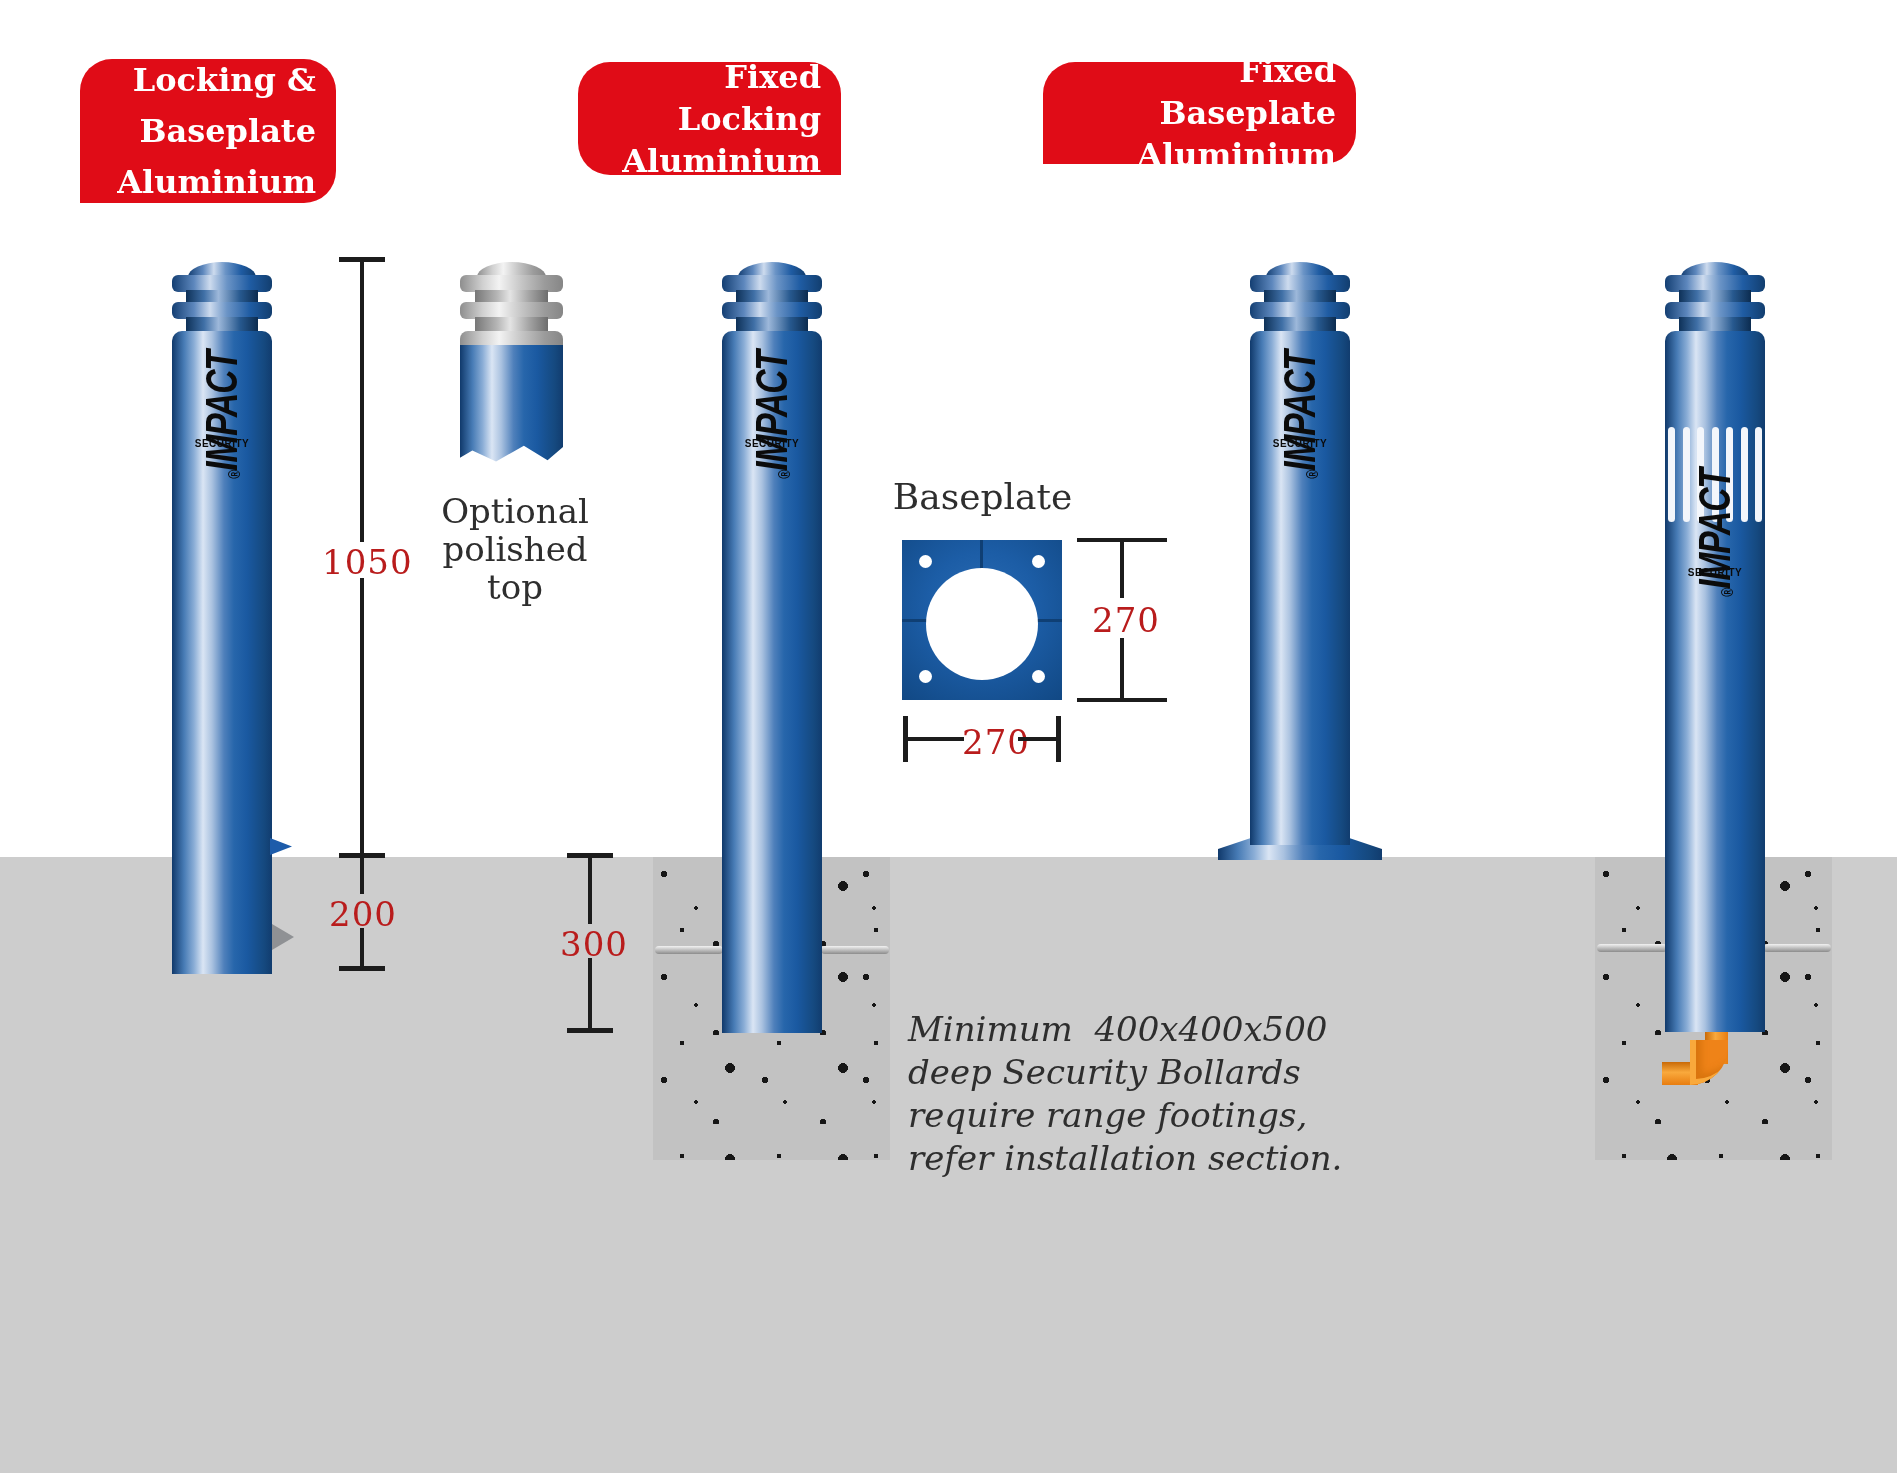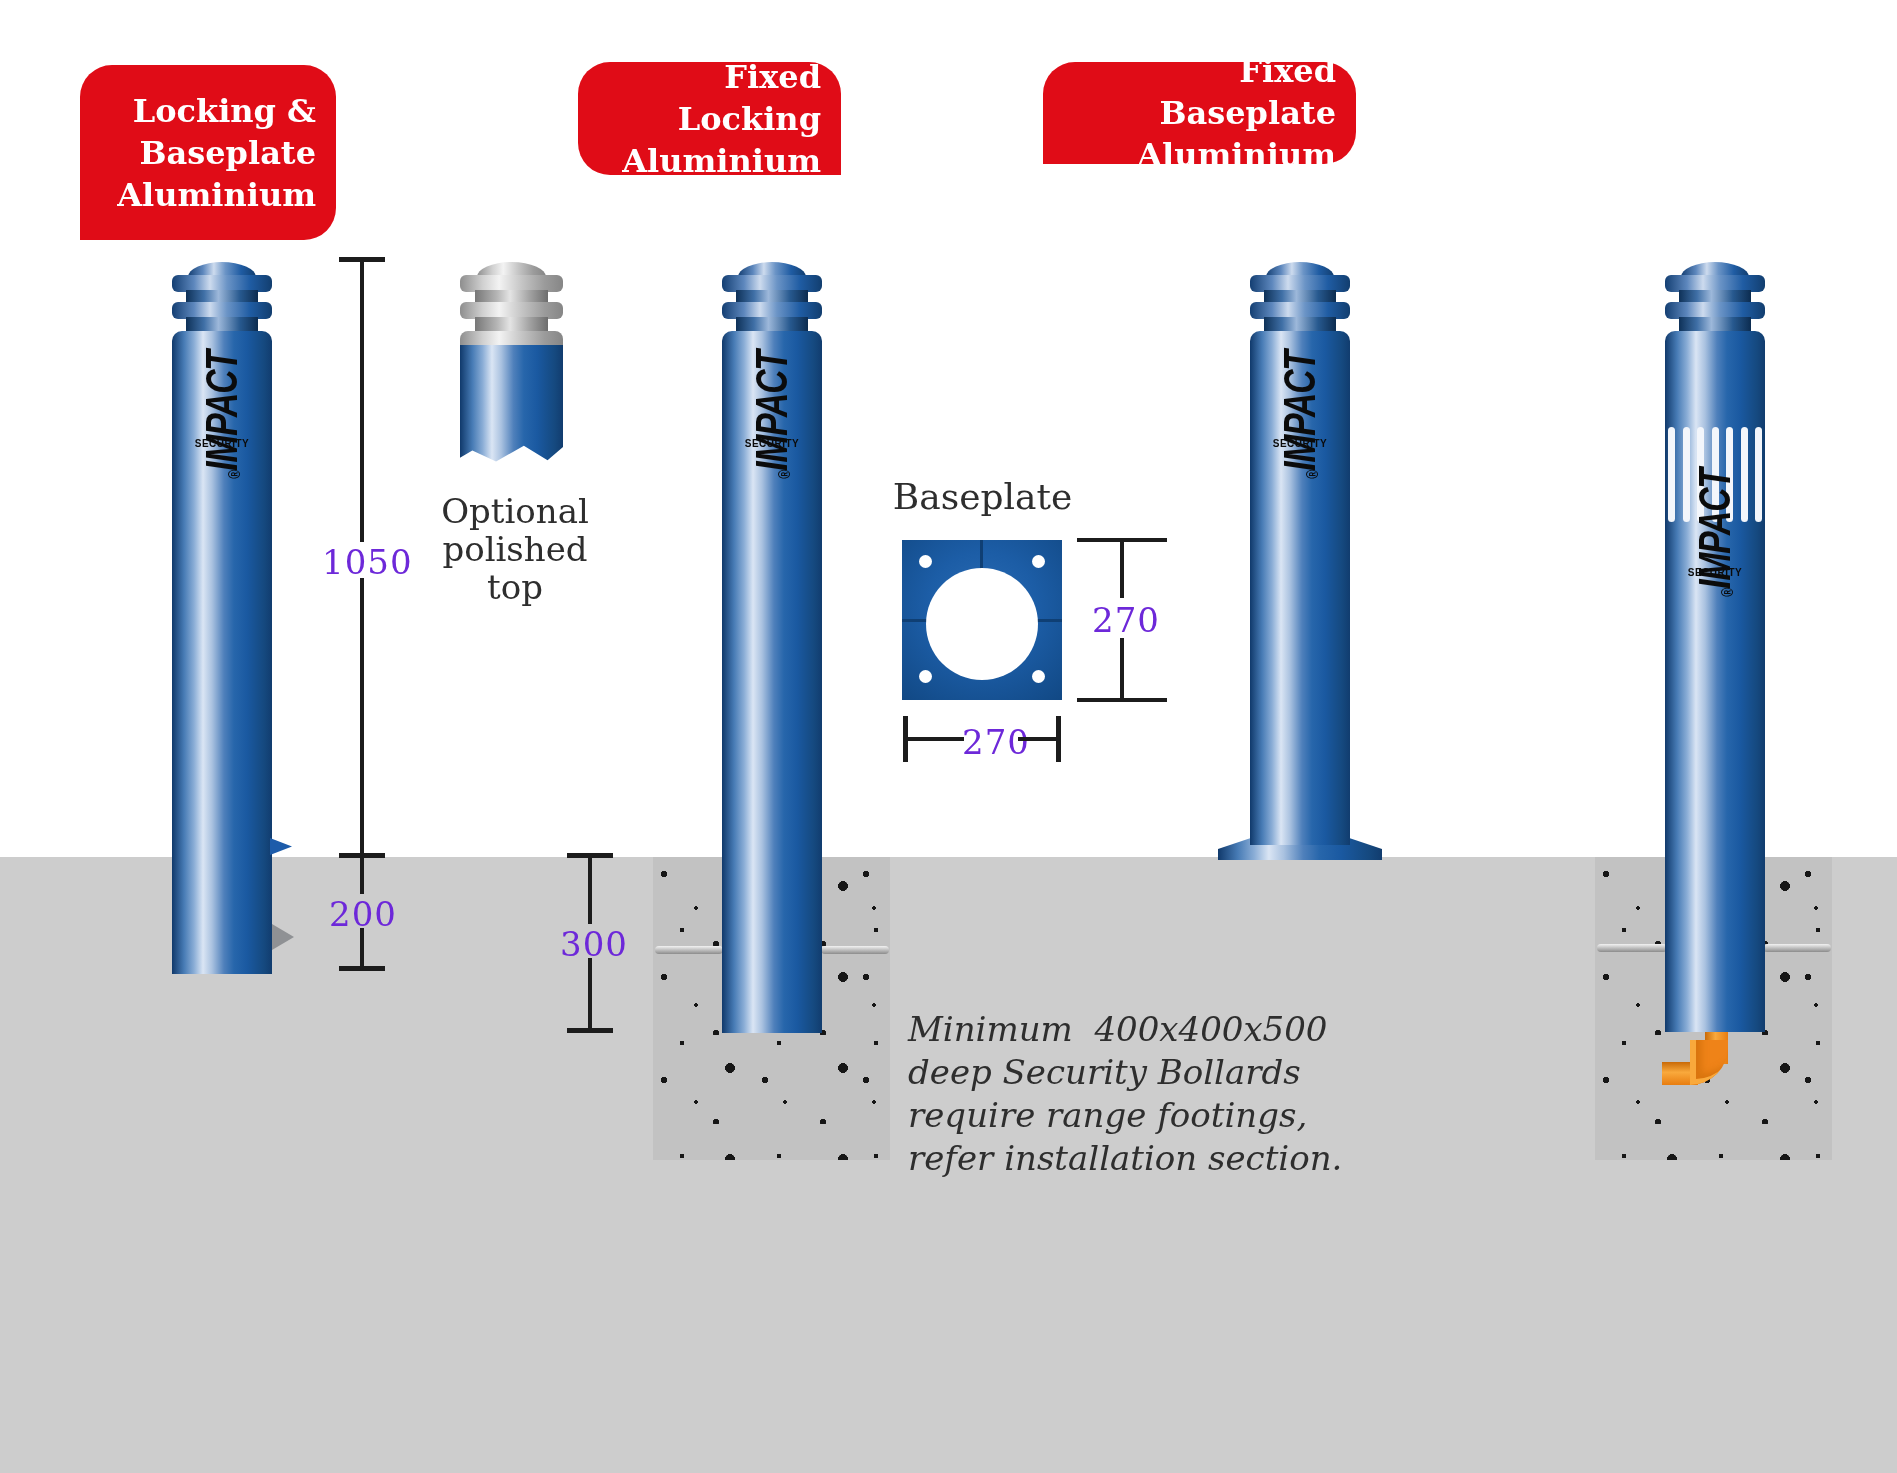--- a/index.html
+++ b/index.html
@@ -73,21 +73,21 @@
         background:radial-gradient(circle at 50% 42%,#2a6cb4 0%,#1c5da6 45%,#114884 100%);}
   .bp-hole{position:absolute;width:13px;height:13px;border-radius:50%;background:#fff;}
   .bp-center{position:absolute;left:24px;top:28px;width:112px;height:112px;border-radius:50%;background:#fff;}
   .bp-seam{position:absolute;background:#0f3f74;}
 
   
   .tick-h{position:absolute;height:5px;background:#1c1c1c;}
   .tick-v{position:absolute;width:5px;background:#1c1c1c;}
   .dline-v{position:absolute;width:4px;background:#1c1c1c;}
   .dline-h{position:absolute;height:4px;background:#1c1c1c;}
-  .dim-label{position:absolute;font-size:34px;color:#6d28d9;text-align:center;letter-spacing:1px;}
+  .dim-label{position:absolute;font-size:34px;color:#b91c1c;text-align:center;letter-spacing:1px;}
 
   
   .note{position:absolute;color:#2e2e2e;font-size:34px;}
   .note div{white-space:pre;}
   .note.center{text-align:center;}
   .note.right{text-align:right;}
 
   
   .conduit-v{position:absolute;left:1705px;top:1028px;width:23px;height:36px;
      background:linear-gradient(90deg,#c96a08,#f9a93c 45%,#e87d10);}
@@ -103,21 +103,21 @@
 <div id="canvas">
 
   <div class="ground"></div>
   <div class="footing" style="left:653px;width:237px;"></div>
   <div class="footing" style="left:1595px;width:237px;"></div>
   <div class="pin" style="left:655px;top:946px;width:68px;"></div>
   <div class="pin" style="left:821px;top:946px;width:68px;"></div>
   <div class="pin" style="left:1597px;top:944px;width:70px;"></div>
   <div class="pin" style="left:1763px;top:944px;width:68px;"></div>
 
-  <div class="plabel sq-bl" style="left:80px;top:65px;width:256px;height:175px;">
+  <div class="plabel sq-bl" style="left:80px;top:59px;width:256px;height:144px;justify-content:space-between;">
     <div>Locking &amp;</div>
     <div>Baseplate</div>
     <div>Aluminium</div>
   </div>
   <div class="plabel sq-br" style="left:578px;top:62px;width:263px;height:113px;">
     <div>Fixed Locking</div>
     <div>Aluminium</div>
   </div>
   <div class="plabel sq-bl" style="left:1043px;top:62px;width:313px;height:102px;">
     <div>Fixed Baseplate</div>

